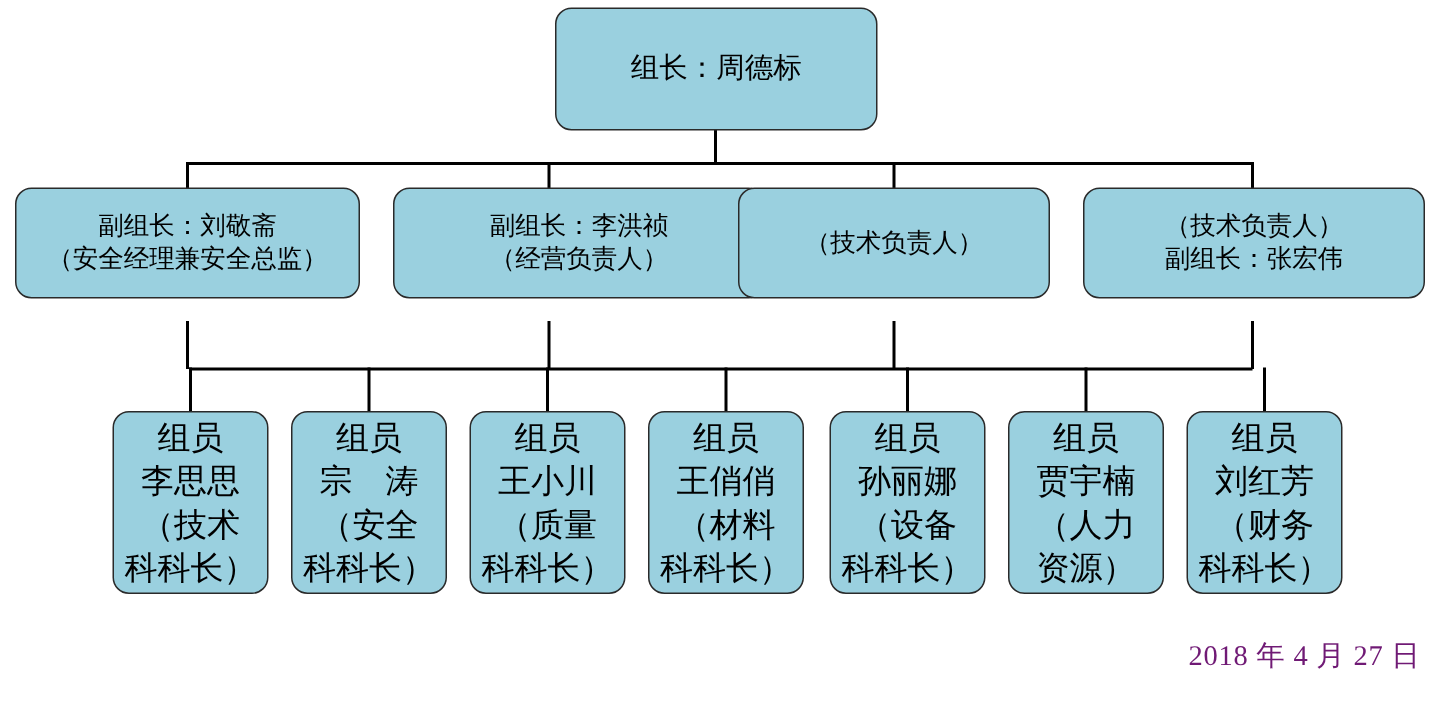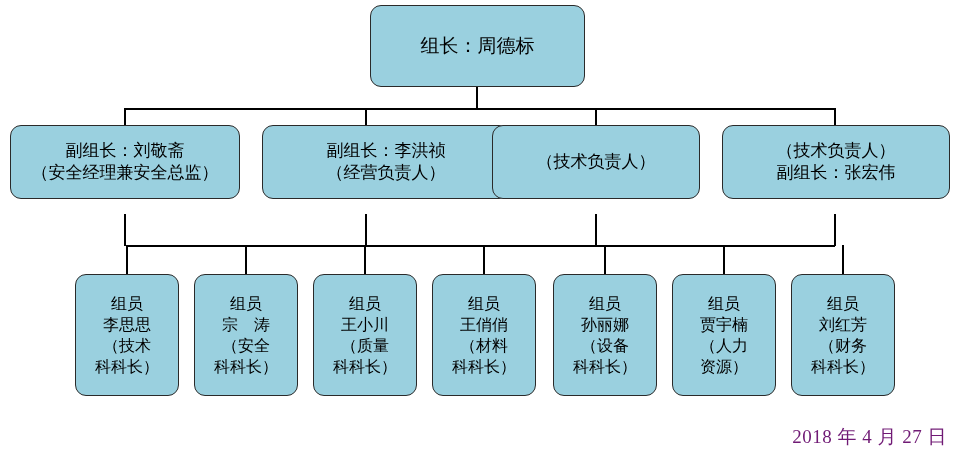--- a/index.html
+++ b/index.html
@@ -54,21 +54,21 @@
   }
   .deputy-0 { left: 10px;  width: 230px; }
   .deputy-1 { left: 262px; width: 248px; }
   .deputy-2 { left: 492px; width: 208px; }
   .deputy-3 { left: 722px; width: 228px; }
 
   .node-member {
     top: 274px;
     width: 104px;
     height: 122px;
-    font-size: 16px;
+    font-size: 22px;
   }
   .member-0 { left: 75px; }
   .member-1 { left: 194px; }
   .member-2 { left: 313px; }
   .member-3 { left: 432px; }
   .member-4 { left: 553px; }
   .member-5 { left: 672px; }
   .member-6 { left: 791px; }
 
   

